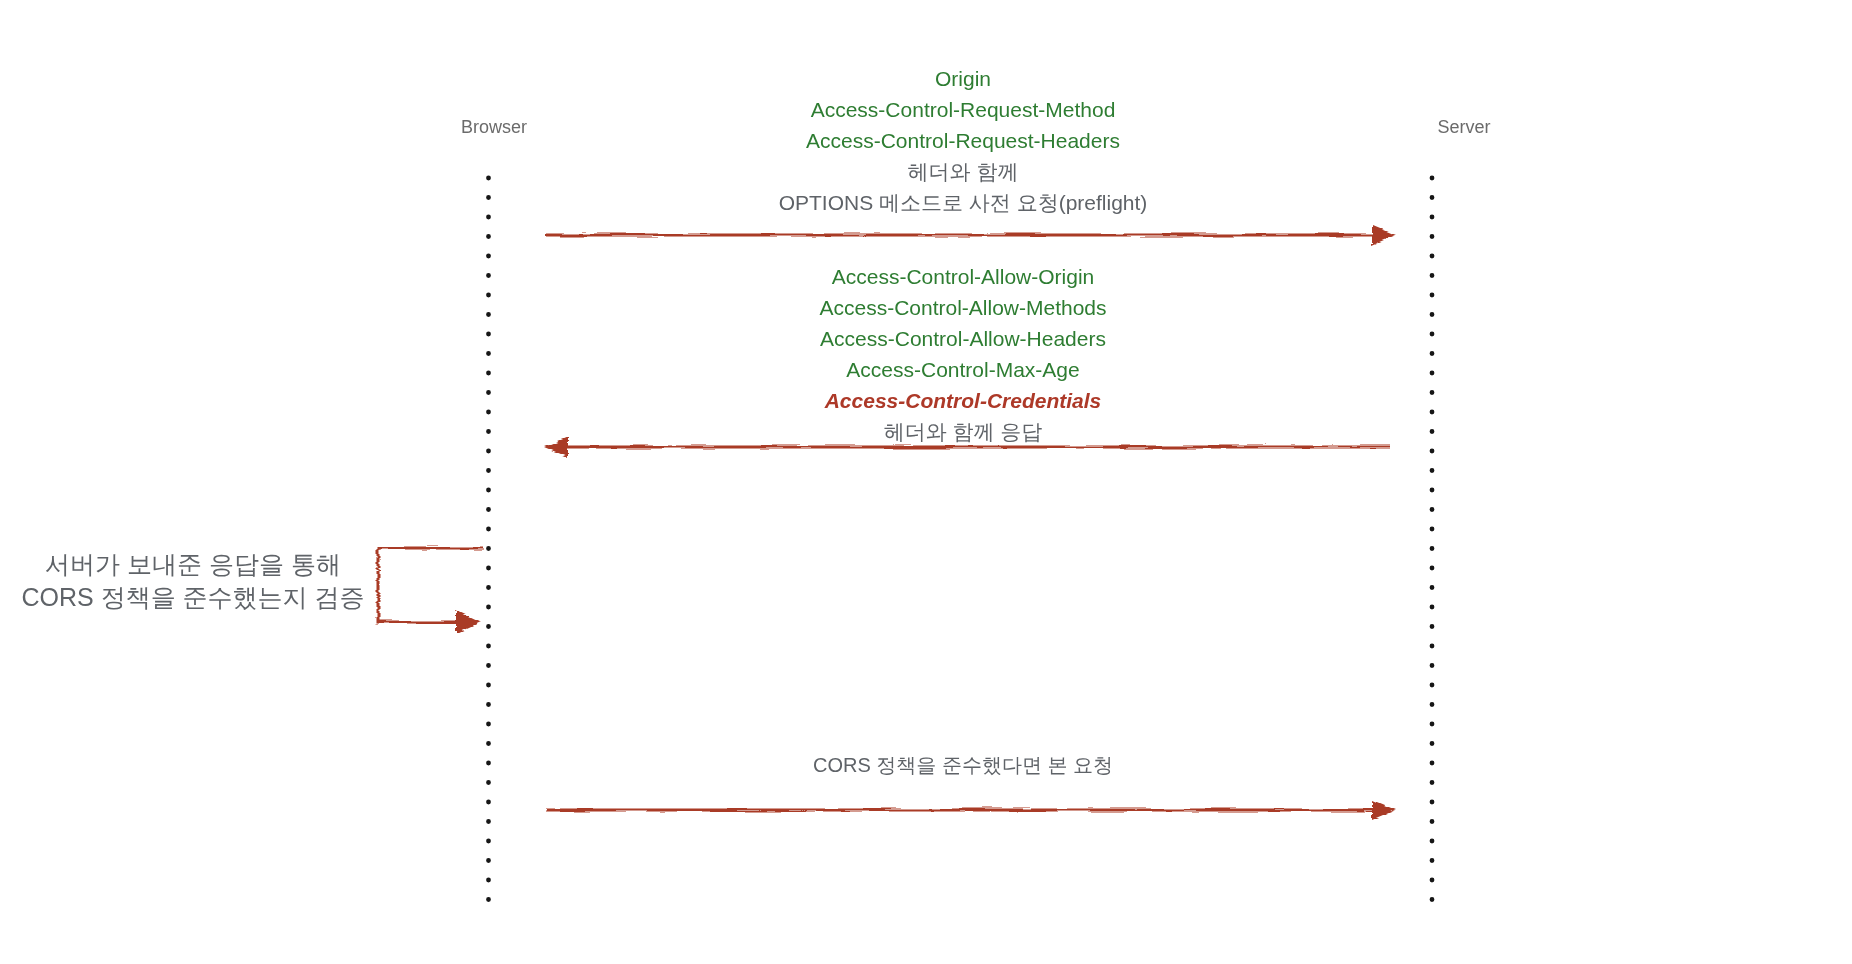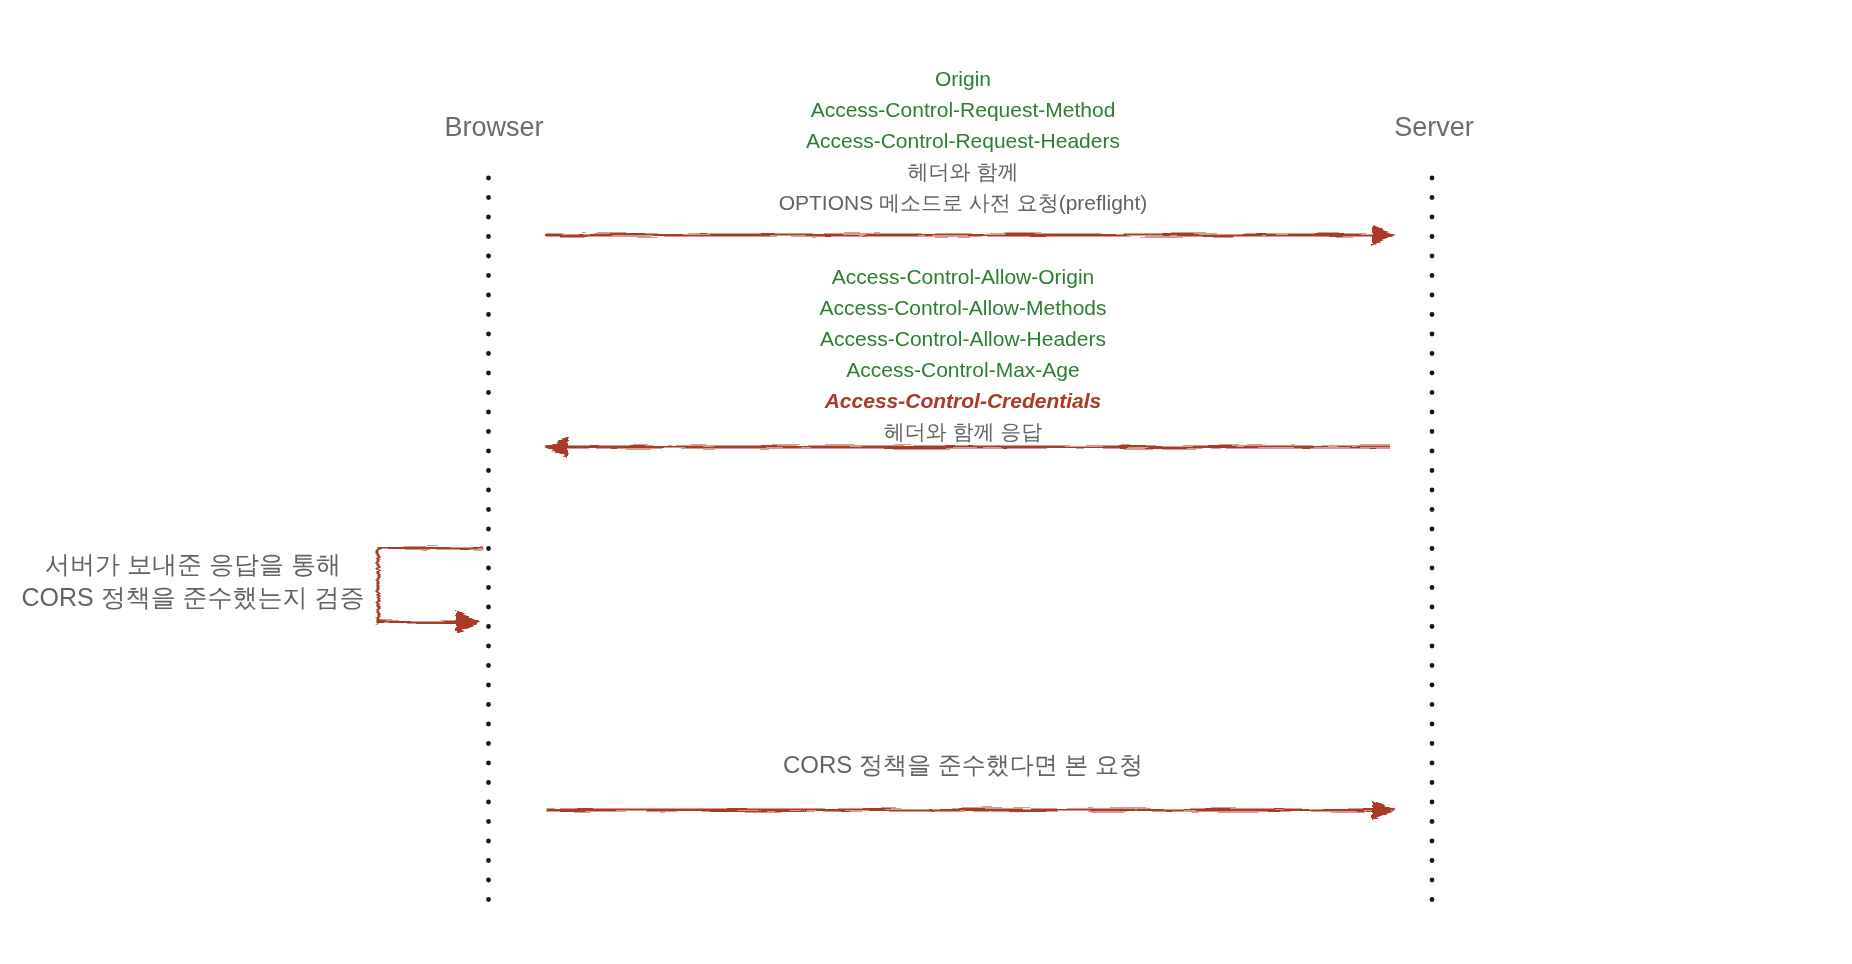--- a/index.html
+++ b/index.html
@@ -33,21 +33,21 @@
     fill: none;
     stroke-linecap: butt;
   }
   .crayon-head {
     fill: var(--arrow, #a93b26);
     stroke: none;
   }
   .actor-label {
     position: absolute;
     transform: translate(-50%, -50%);
-    font-size: 27px;
+    font-size: 18px;
     color: var(--label-gray, #6b6b6b);
     white-space: nowrap;
   }
   .msg-block {
     position: absolute;
     transform: translateX(-50%);
     text-align: center;
     font-size: 21px;
     line-height: 31px;
     white-space: nowrap;
@@ -68,21 +68,21 @@
     transform: translateX(-50%);
     text-align: center;
     font-size: 25px;
     line-height: 33px;
     color: var(--gray-text, #5f6368);
     white-space: nowrap;
   }
   .single-label {
     position: absolute;
     transform: translate(-50%, -50%);
-    font-size: 24px;
+    font-size: 20px;
     color: var(--gray-text, #5f6368);
     white-space: nowrap;
   }
 </style>
 </head>
 <body>
 
 <div class="stage">
 
   <svg class="overlay-svg" width="1852" height="964" viewBox="0 0 1852 964">
@@ -110,21 +110,21 @@
         <polygon class="crayon-head" points="456,610 482,622 456,634"></polygon>
       </g>
       <g>
         <line class="crayon-stroke" x1="546" y1="810" x2="1374" y2="810"></line>
         <polygon class="crayon-head" points="1372,800 1396,810 1372,820"></polygon>
       </g>
     </g>
   </svg>
 
   <div class="actor-label" style="left:494px; top:127px;">Browser</div>
-  <div class="actor-label" style="left:1434px; top:127px;">Server</div>
+  <div class="actor-label" style="left:1464px; top:127px;">Server</div>
 
   <div class="msg-block" style="left:963px; top:63px;">
     <div class="green-line">Origin</div>
     <div class="green-line">Access-Control-Request-Method</div>
     <div class="green-line">Access-Control-Request-Headers</div>
     <div class="gray-line">헤더와 함께</div>
     <div class="gray-line">OPTIONS 메소드로 사전 요청(preflight)</div>
   </div>
 
   <div class="msg-block" style="left:963px; top:261px;">

